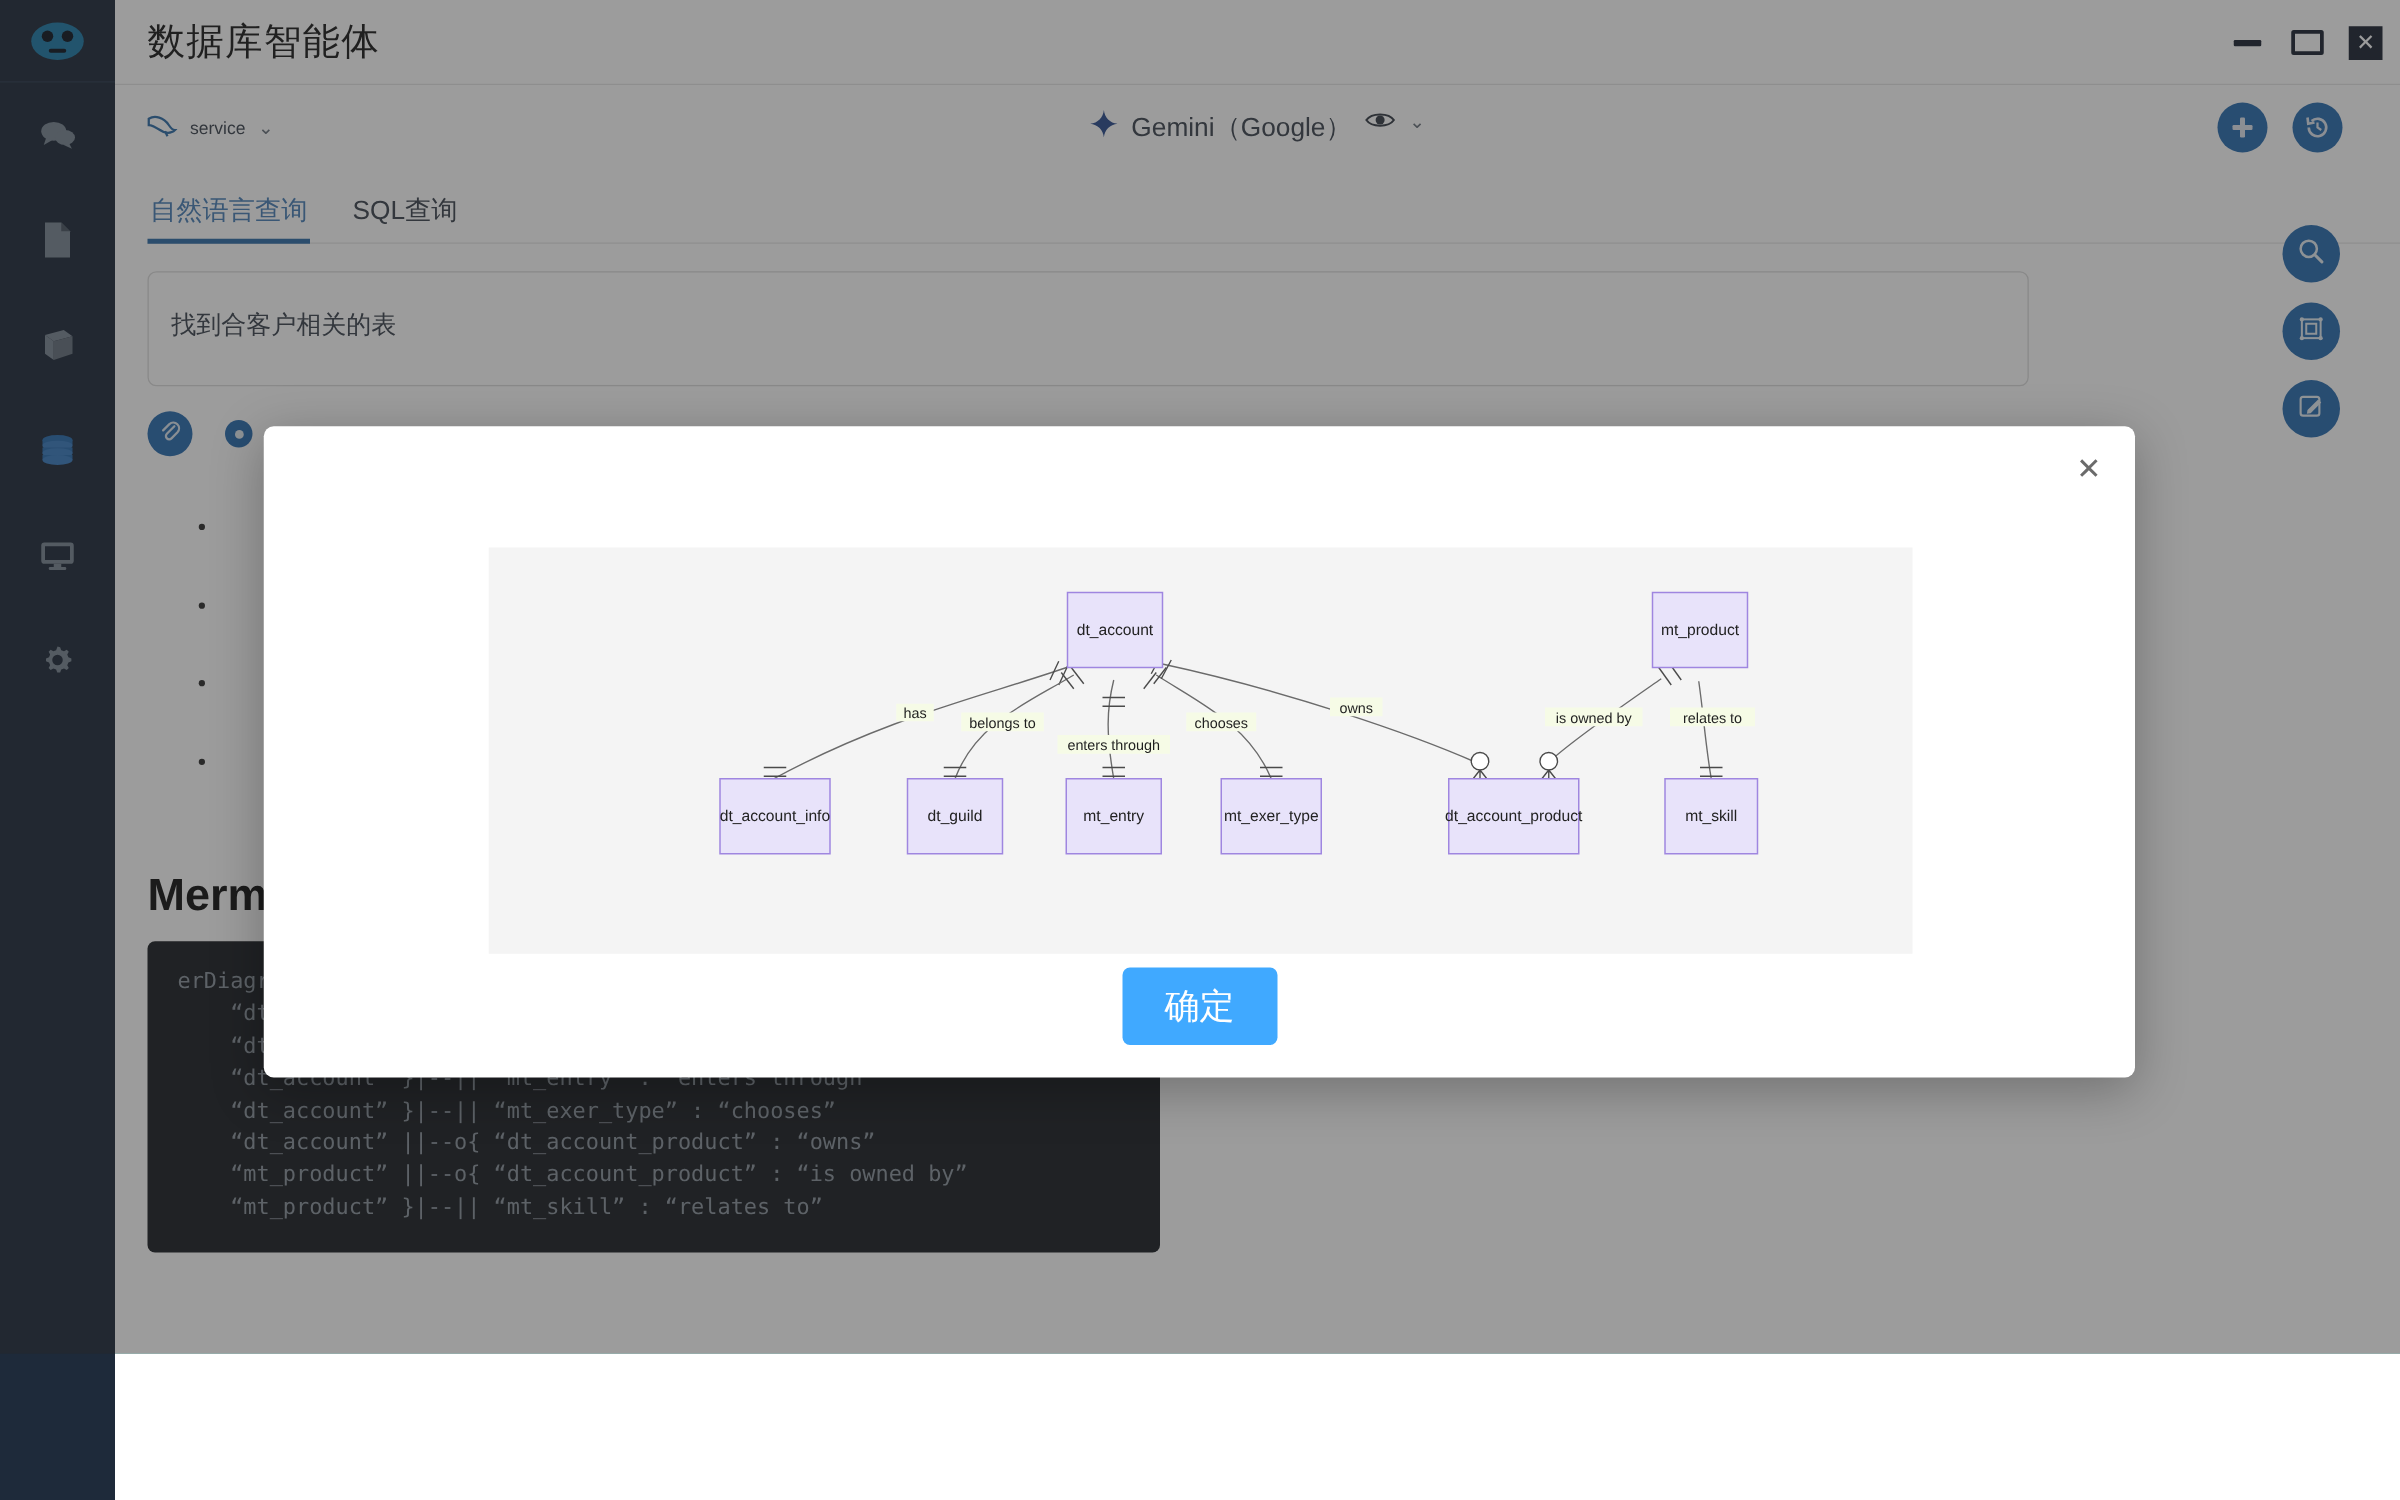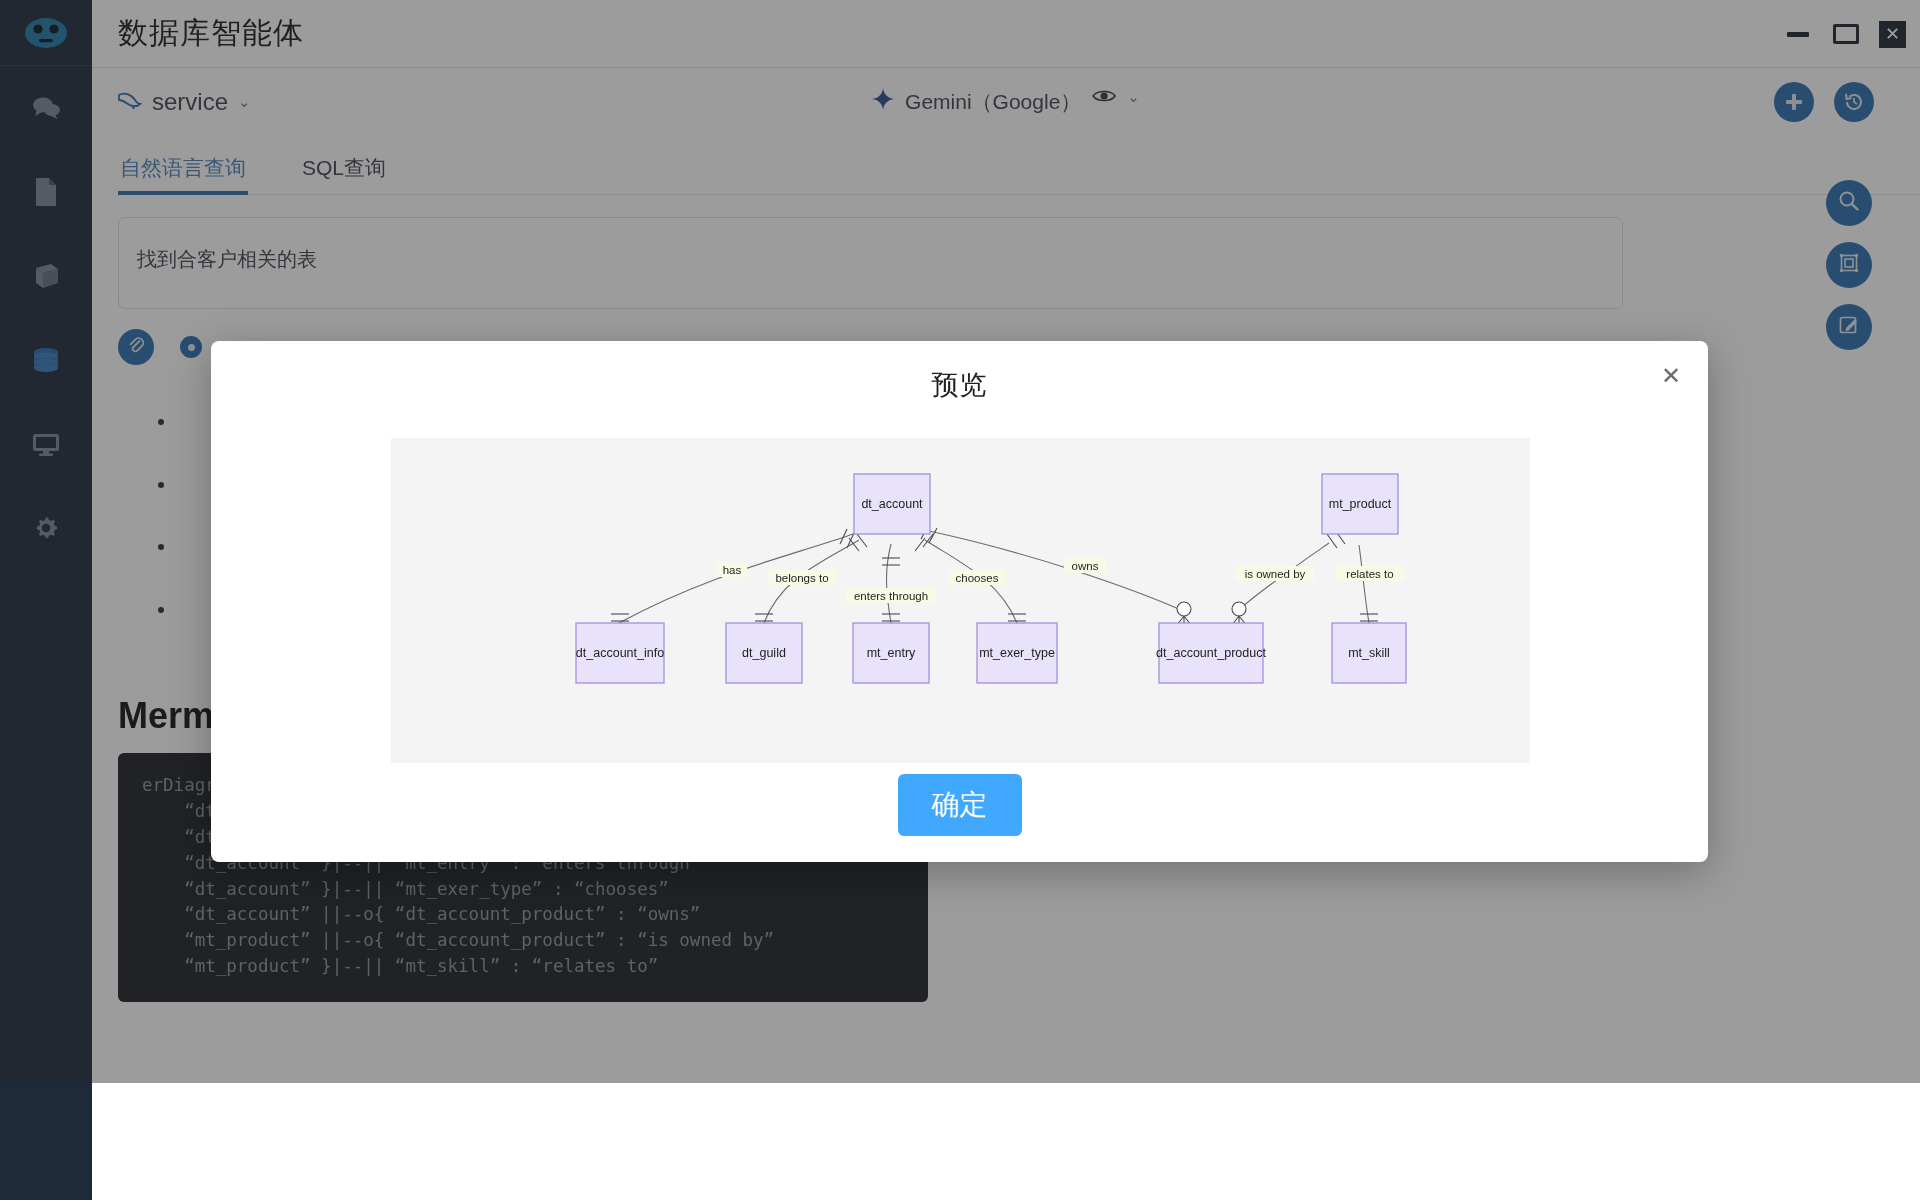--- a/index.html
+++ b/index.html
@@ -66,42 +66,42 @@
 
   
   #toolbar {
     position: relative; height: 68px; width: 100%;
     display: flex; align-items: center;
   }
   #db-picker {
     display: flex; align-items: center; gap: 10px;
     margin-left: 24px; cursor: pointer;
   }
-  #db-name { font-size: 24px; color: #3d4550; }
+  #db-name { font-size: 14px; color: #3d4550; }
   .chev { color: #6a737d; font-size: 15px; }
 
   #model-picker {
     position: absolute; left: 50%; transform: translateX(-50%);
     display: flex; align-items: flex-start; gap: 11px; cursor: pointer;
   }
   #model-name { font-size: 21px; color: #3d4550; }
 
   #toolbar-actions {
     position: absolute; right: 46px; display: flex; gap: 20px; align-items: center;
   }
   .circ-btn {
     width: 40px; height: 40px; border-radius: 50%;
     background: #2a6db0; color: #dfe6ee;
     display: flex; align-items: center; justify-content: center;
     cursor: pointer;
   }
 
   
   #tabs {
-    display: flex; gap: 52px; margin: 12px 0 0 26px;
+    display: flex; gap: 32px; margin: 12px 0 0 26px;
     border-bottom: 1px solid #e6e6e6; padding-right: 26px;
   }
   .tab {
     font-size: 21px; color: #3d4550; padding: 6px 2px 12px 2px;
     cursor: pointer; position: relative;
   }
   .tab.active { color: #4a80b8; }
   .tab.active::after {
     content: ""; position: absolute; left: 0; right: 0; bottom: -1px;
     height: 4px; background: #2f6ea8;
@@ -450,21 +450,20 @@
     “dt_account” ||--o{ “dt_account_product” : “owns”
     “mt_product” ||--o{ “dt_account_product” : “is owned by”
     “mt_product” }|--|| “mt_skill” : “relates to”</pre>
     </div>
 
   </div>
 
   <div id="scrim"></div>
 
   <div id="modal">
-    <div id="modal-title">预览</div>
     <div id="modal-close">✕</div>
 
     <div id="diagram-pane">
       <svg width="1139" height="325" viewBox="0 0 1139 325">
 
         <g>
           <path class="er-edge" d="M465,95 C400,118 320,135 228,185"></path>
 
           <line class="er-marker" x1="456" y1="91" x2="449" y2="106"></line>
           <line class="er-marker" x1="463" y1="95" x2="456" y2="110"></line>

